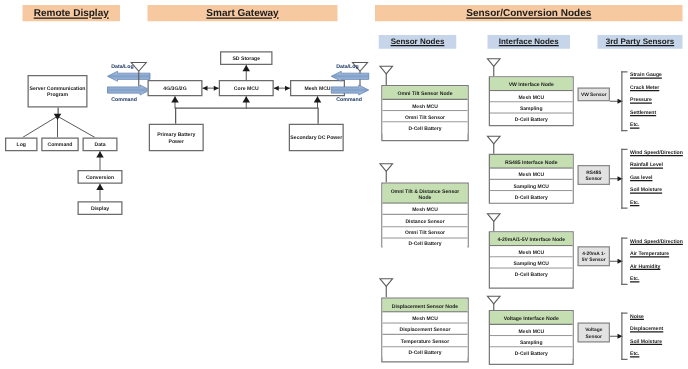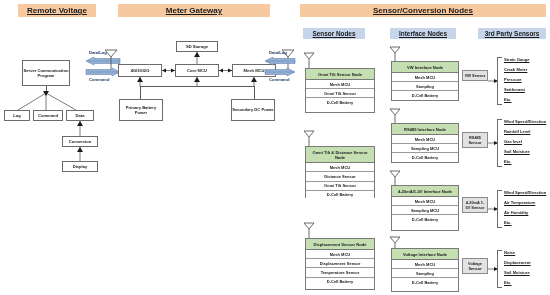--- a/index.html
+++ b/index.html
@@ -30,24 +30,24 @@
   .brace{position:absolute;border:1px solid #6b6b6b;border-right:none;box-sizing:border-box;}
   .arrlbl{position:absolute;font-size:4.2px;font-weight:bold;color:#1f3864;}
   .bigarrow{position:absolute;height:7px;}
   .ant{position:absolute;}
   svg{display:block;overflow:visible;}
 </style>
 </head>
 <body>
 
 <div class="banner" style="left:18px;top:4px;width:78px;height:13px;">
-  <span>Remote Voltage</span>
+  <span>Remote Display</span>
 </div>
 <div class="banner" style="left:118px;top:4px;width:152px;height:13px;">
-  <span>Meter Gateway</span>
+  <span>Smart Gateway</span>
 </div>
 <div class="banner" style="left:300px;top:4px;width:246px;height:13px;">
   <span>Sensor/Conversion Nodes</span>
 </div>
 
 <div class="subhdr" style="left:303px;top:28px;width:62px;height:11px;">
   <span>Sensor Nodes</span>
 </div>
 <div class="subhdr" style="left:390px;top:28px;width:66px;height:11px;">
   <span>Interface Nodes</span>

